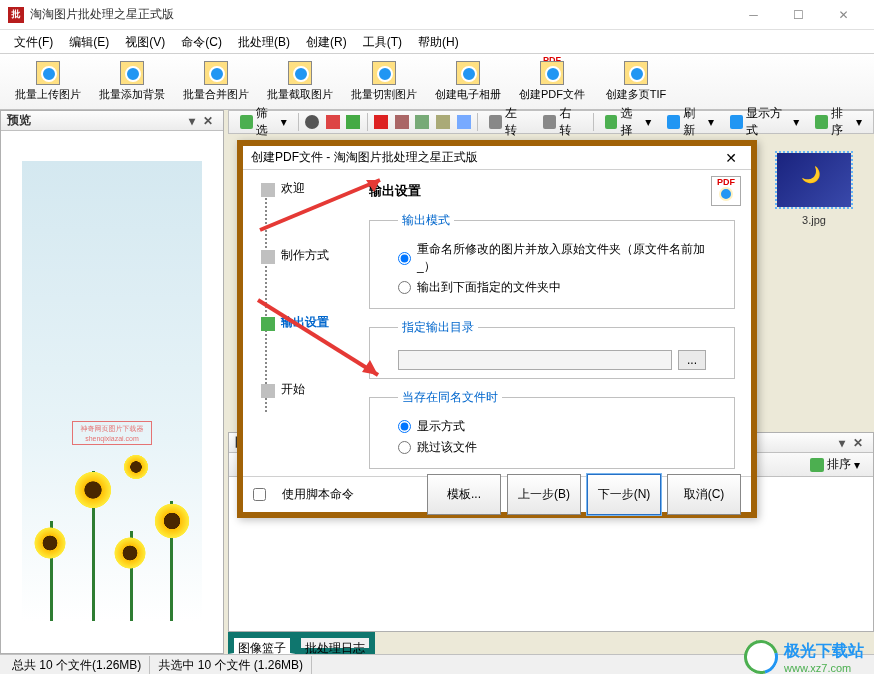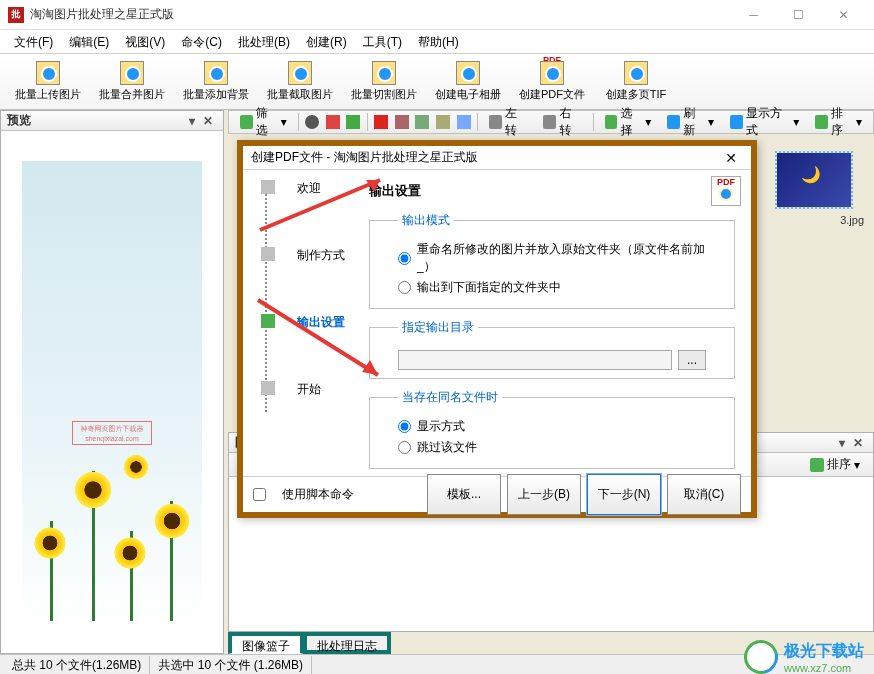--- a/index.html
+++ b/index.html
@@ -39,52 +39,52 @@
 
 .right-area { position: absolute; left: 228px; top: 0; right: 0; height: 544px; }
 .secondary-toolbar { height: 24px; background: linear-gradient(#fafafa,#ececec); border: 1px solid #c0c0c0; display: flex; align-items: center; padding: 0 4px; gap: 2px; }
 .stb-btn { padding: 0 6px; height: 20px; display: flex; align-items: center; gap: 3px; cursor: pointer; border: 1px solid transparent; }
 .stb-btn.green .si { background: #4caf50; }
 .stb-btn .si { width: 14px; height: 14px; background: #888; border-radius: 2px; }
 .stb-sep { width: 1px; height: 18px; background: #c0c0c0; margin: 0 2px; }
 .stb-small { width: 20px; height: 20px; display: flex; align-items: center; justify-content: center; cursor: pointer; }
 .stb-small .si { width: 14px; height: 14px; }
 
-.thumb-area { position: absolute; right: 10px; top: 40px; width: 100px; text-align: right; }
+.thumb-area { position: absolute; right: 10px; top: 40px; width: 100px; text-align: center; }
 .thumb-dots { width: 80px; height: 60px; margin: 0 auto 4px; position: relative; padding: 3px; background-image: radial-gradient(#64b5f6 1px, transparent 1px); background-size: 4px 4px; }
 .thumb-dots .inner { width: 100%; height: 100%; background: linear-gradient(135deg, #1a237e, #3949ab); position: relative; }
 .thumb-dots .inner::after { content: "🌙"; position: absolute; top: 12px; left: 24px; font-size: 16px; color: #fff; }
 .thumb-label { font-size: 11px; color: #333; }
 
 .bottom-panel { position: absolute; left: 0; right: 0; bottom: 22px; height: 200px; background: #fff; border: 1px solid #b0b0b0; }
 .bottom-panel .panel-header { font-weight: bold; }
 .bp-toolbar { height: 24px; background: linear-gradient(#fafafa,#ececec); border-bottom: 1px solid #c0c0c0; display: flex; align-items: center; justify-content: flex-end; padding: 0 6px; gap: 4px; }
 
 .tabs-bottom { position: absolute; left: 0; bottom: 0; height: 22px; display: flex; }
-.tab { padding: 0 10px; line-height: 20px; border: 4px solid #0f766e; background: #f0f0f0; cursor: pointer; margin-right: -1px; }
+.tab { padding: 0 4px; line-height: 20px; border: 6px solid #0f766e; background: #f0f0f0; cursor: pointer; margin-right: -1px; }
 .tab.active { background: #fff; border-bottom: 1px solid #fff; }
 
 .statusbar { height: 20px; background: #f0f0f0; border-top: 1px solid #c0c0c0; display: flex; align-items: center; padding: 0 4px; position: absolute; bottom: 0; left: 0; right: 0; }
 .status-cell { padding: 0 8px; border-right: 1px solid #c0c0c0; line-height: 18px; }
 
 .footer-logo { position: absolute; right: 10px; bottom: 0; display: flex; align-items: center; gap: 6px; }
 .footer-logo .circ { width: 34px; height: 34px; border: 3px solid #4caf50; border-right-color: #2196f3; border-radius: 50%; transform: rotate(30deg); background: #fff; }
 .footer-logo .txt { display: flex; flex-direction: column; }
 .footer-logo .txt1 { color: #2196f3; font-size: 16px; font-weight: bold; }
 .footer-logo .txt2 { color: #4caf50; font-size: 11px; }
 
 
 .dialog { position: absolute; left: 237px; top: 140px; width: 520px; background: #fff; border: 6px solid #a16207; box-shadow: 2px 2px 8px rgba(0,0,0,0.25); z-index: 100; }
 .dlg-title { height: 24px; background: #fff; border-bottom: 1px solid #d0d0d0; display: flex; align-items: center; padding: 0 8px; }
 .dlg-title .t { flex: 1; }
 .dlg-title .x { cursor: pointer; font-size: 14px; padding: 0 6px; }
 .dlg-body { display: flex; height: 306px; }
 .dlg-nav { width: 110px; border-right: 1px solid #fff; padding: 10px 4px; position: relative; }
 .nav-line { position: absolute; left: 22px; top: 24px; width: 2px; height: 220px; background: repeating-linear-gradient(#888 0, #888 2px, transparent 2px, transparent 4px); }
-.nav-item { display: flex; align-items: flex-start; margin-bottom: 50px; position: relative; gap: 16px; }
+.nav-item { display: flex; align-items: flex-end; margin-bottom: 50px; position: relative; }
 .nav-item .box { width: 14px; height: 14px; background: #c0c0c0; margin-right: 6px; margin-left: 14px; z-index: 1; }
 .nav-item.active .box { background: #4caf50; }
 .nav-item.active .nl { color: #0066cc; font-weight: bold; }
 .dlg-content { flex: 1; padding: 12px 16px; position: relative; }
 .dlg-content h3 { font-size: 13px; font-weight: bold; margin-bottom: 12px; }
 .pdf-badge { position: absolute; right: 10px; top: 6px; width: 30px; height: 30px; border: 1px solid #aaa; text-align: center; }
 .pdf-badge .p { color: #d00; font-size: 9px; font-weight: bold; }
 .pdf-badge .c { width: 14px; height: 14px; border-radius: 50%; background: #2196f3; margin: 0 auto; border: 2px solid #fff1c0; }
 fieldset { border: 1px solid #c0c0c0; padding: 8px 28px; margin-bottom: 10px; }
 legend { padding: 0 4px; color: #0066cc; }
@@ -124,25 +124,25 @@
   <div class="menu-item">帮助(H)</div>
 </div>
 
 <div class="toolbar">
   <div class="tool-btn">
       <div class="ticon"></div>
       <div class="tlabel">批量上传图片</div>
     </div>
   <div class="tool-btn">
       <div class="ticon"></div>
+      <div class="tlabel">批量添加背景</div>
+    </div>
+  <div class="tool-btn">
+      <div class="ticon"></div>
       <div class="tlabel">批量合并图片</div>
-    </div>
-  <div class="tool-btn">
-      <div class="ticon"></div>
-      <div class="tlabel">批量添加背景</div>
     </div>
   <div class="tool-btn">
       <div class="ticon"></div>
       <div class="tlabel">批量截取图片</div>
     </div>
   <div class="tool-btn">
       <div class="ticon"></div>
       <div class="tlabel">批量切割图片</div>
     </div>
   <div class="tool-btn">

